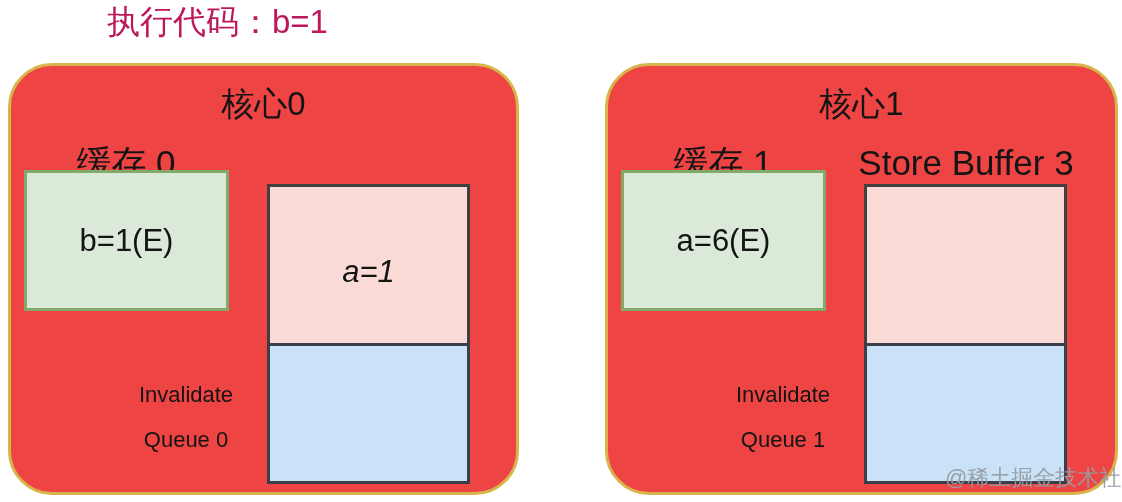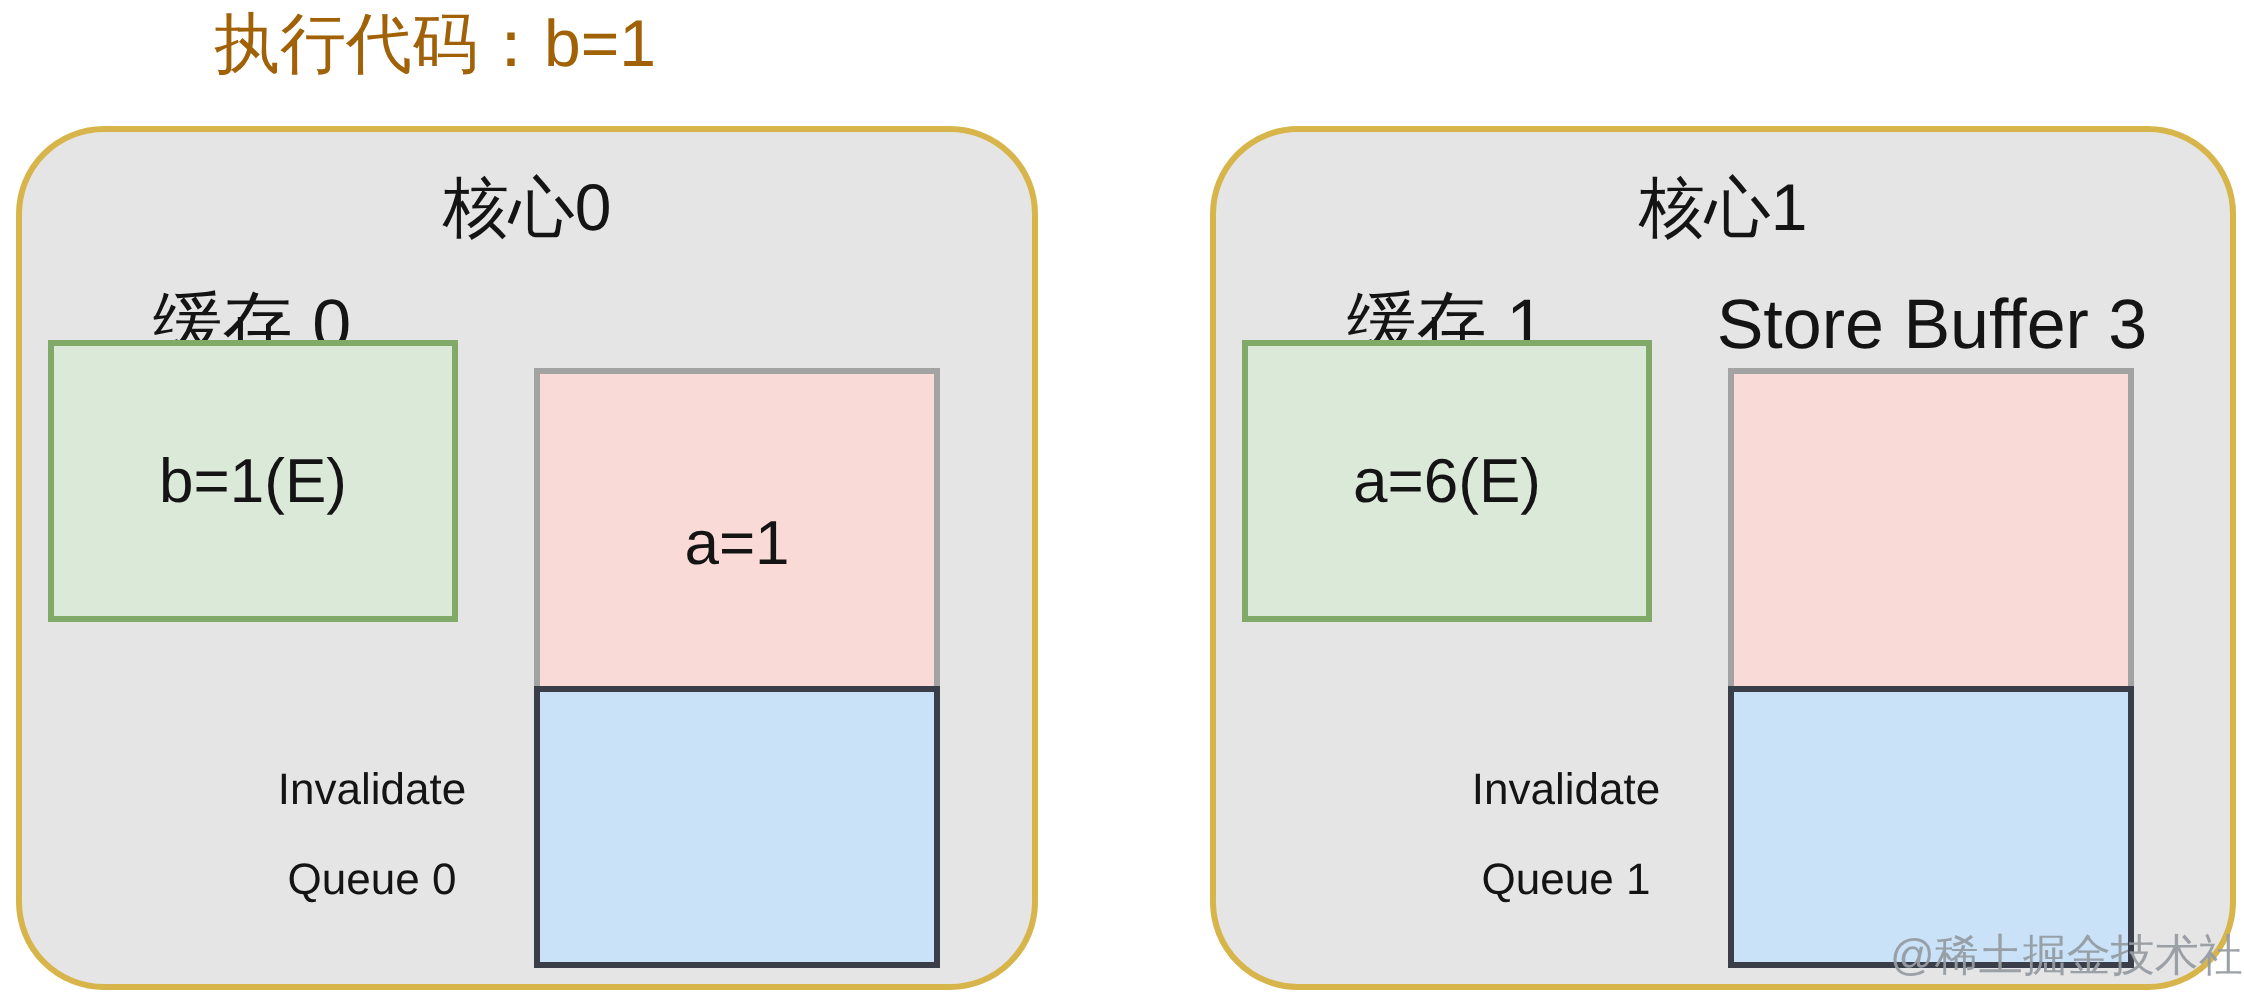--- a/index.html
+++ b/index.html
@@ -12,28 +12,28 @@
     overflow: hidden;
     font-family: "Liberation Sans", "DejaVu Sans", sans-serif;
     color: #141414;
   }
   .page-title {
     position: absolute;
     left: 107px;
     top: 1px;
     font-size: 33px;
     line-height: 42px;
-    color: #a16207;
+    color: #be185d;
     white-space: nowrap;
   }
   .core {
     position: absolute;
     top: 63px;
     height: 432px;
-    background: #e5e5e5;
+    background: #ef4444;
     border: 3px solid #d8b54b;
     border-radius: 44px;
   }
   .core-0 { left: 8px;   width: 511px; }
   .core-1 { left: 605px; width: 513px; }
   .core-title {
     position: absolute;
     top: 18px;
     left: 0;
     width: 100%;
@@ -60,21 +60,22 @@
     font-size: 31px;
   }
   .cache-box {
     left: 13px; top: 104px; width: 205px; height: 141px;
     background: #dbe9d8;
     border: 3px solid #81a968;
   }
   .sb-box {
     left: 256px; top: 118px; width: 203px; height: 176px;
     background: #f9dad6;
-    border: 3px solid #a3a3a3;
+    border: 3px solid #404040;
+    font-style: italic;
   }
   .iq-box {
     left: 256px; top: 277px; width: 203px; height: 141px;
     background: #c9e2f8;
     border: 3px solid #3a3e48;
   }
   .iq-label {
     position: absolute;
     left: 52px; top: 306px; width: 246px;
     font-size: 22px;

